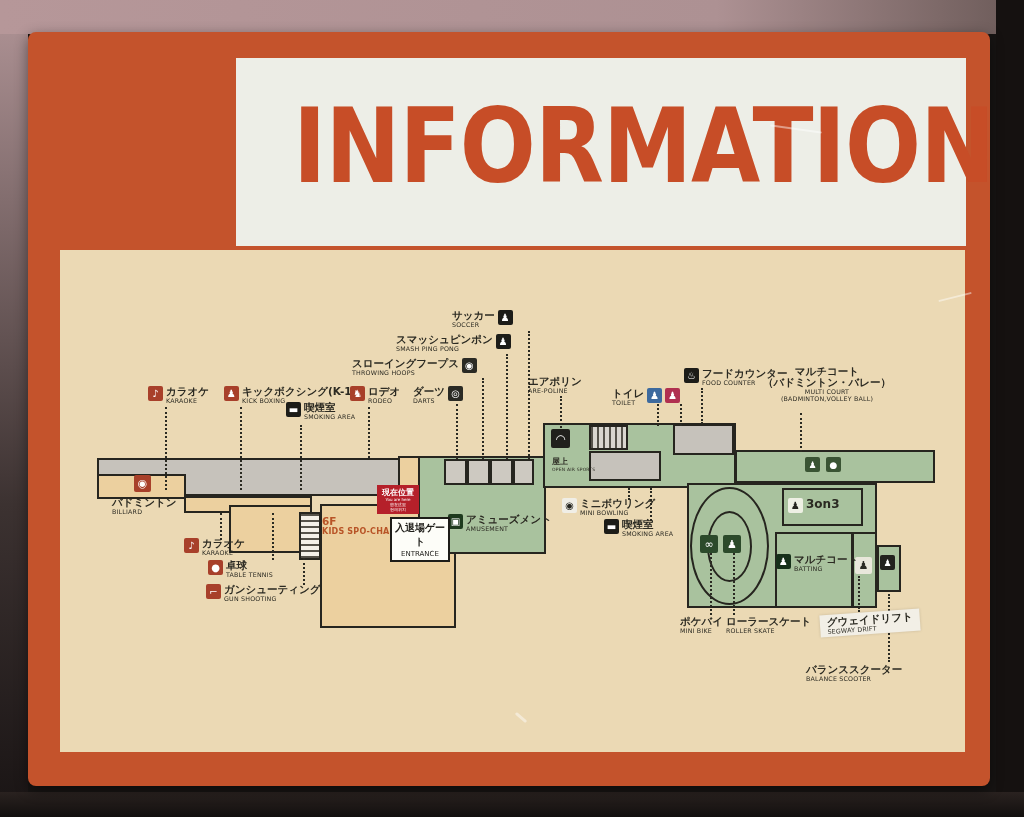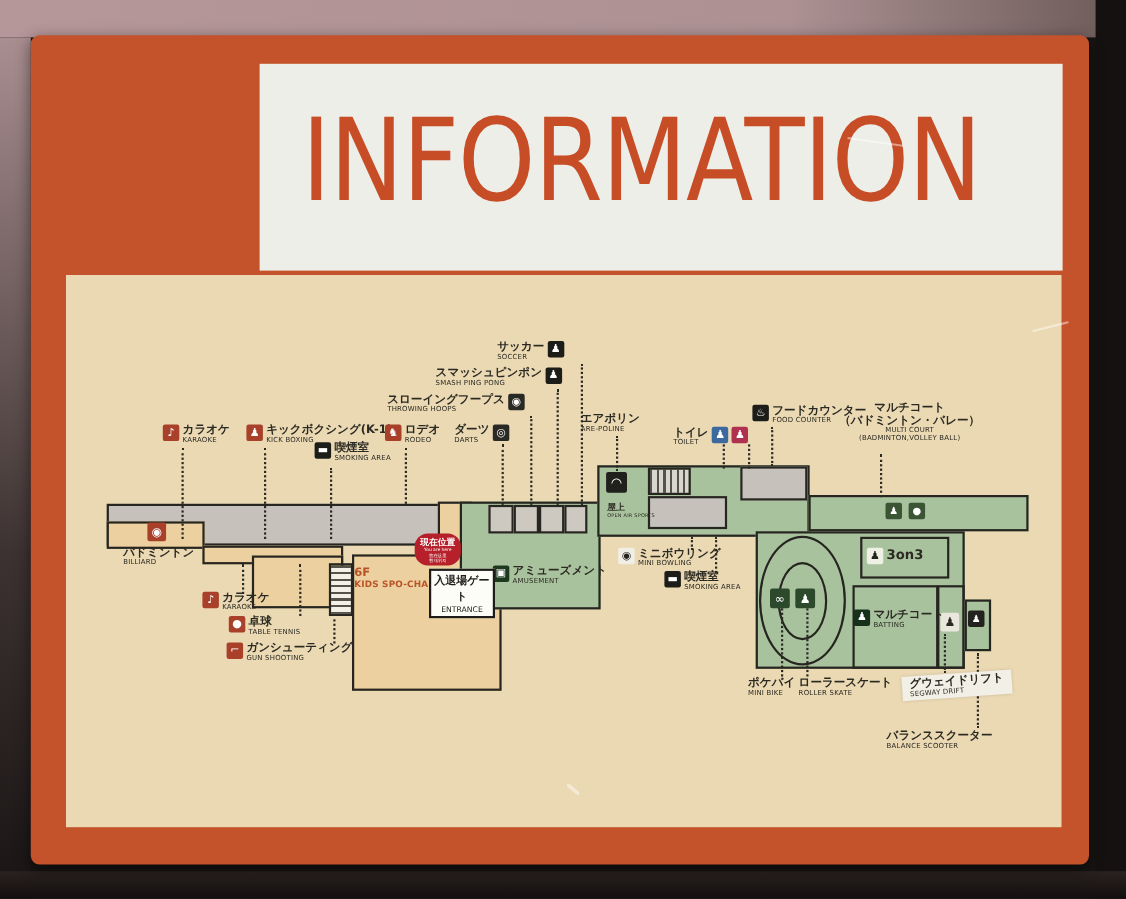--- a/index.html
+++ b/index.html
@@ -8,22 +8,22 @@
   .abs{position:absolute;}
   
   #wall-top{left:0;top:0;width:1024px;height:34px;background:linear-gradient(90deg,#b69799,#ad9193 70%,#6b5a58);}
   #wall-left{left:0;top:34px;width:28px;height:783px;background:linear-gradient(#a98e90,#3c3231 60%,#191414);}
   #wall-right{left:996px;top:0;width:28px;height:817px;background:#151110;}
   #wall-bottom{left:0;top:792px;width:1024px;height:25px;background:linear-gradient(#2a2220,#120f0e);}
   
   #sign{left:28px;top:32px;width:962px;height:754px;background:#c4532c;border-radius:8px;
         box-shadow:0 4px 14px rgba(0,0,0,.45);}
   #header-panel{left:236px;top:58px;width:730px;height:188px;background:#edeee7;}
-  #info-title{left:224px;top:96px;width:730px;text-align:left;color:#c74d27;
-              font-weight:normal;font-size:104px;line-height:100px;letter-spacing:-1px;}
+  #info-title{left:236px;top:96px;width:730px;text-align:left;color:#c74d27;
+              font-weight:bold;font-size:104px;line-height:100px;letter-spacing:-1px;}
   #info-title span{display:inline-block;transform:scaleX(.86);transform-origin:center;}
   #brand{left:44px;top:56px;color:#fff;font-weight:bold;font-size:38px;letter-spacing:-1px;}
   #floor-badge{left:84px;top:96px;color:#fff;font-weight:bold;line-height:1;}
   #floor-badge .f7{font-size:112px;}
   #floor-badge .ff{font-size:70px;}
   
   #map-panel{left:60px;top:250px;width:905px;height:502px;background:#ebd9b4;}
   .zone{position:absolute;border:2.5px solid #26251f;box-sizing:border-box;}
   .hatchH{background:repeating-linear-gradient(180deg,#55524a 0 2px,#f3f0e8 2px 6px);}
   .hatchV{background:repeating-linear-gradient(90deg,#55524a 0 2px,#d9d6cf 2px 6px);}
@@ -41,21 +41,21 @@
   .jp{font-size:10.5px;font-weight:bold;color:#2b2a22;}
   .en{font-size:6.3px;letter-spacing:.2px;color:#2b2a22;margin-top:1.5px;}
   .center .ltxt{align-items:center;}
   .tiny .jp{font-size:8px;} .tiny .en{font-size:4.5px;}
   .orange .jp,.orange .en{color:#b85427;}
   .orange .en{font-size:8px;font-weight:bold;}
   .big3 .jp{font-size:12px;}
   .sticker{background:#f2efe6;padding:2px 7px;transform:rotate(-4deg);box-shadow:0 0 3px rgba(0,0,0,.15);}
   
   #you-are-here{left:377px;top:485px;width:40px;background:#b5202a;color:#fff;text-align:center;
-                padding:2px 1px;border-radius:12px;}
+                padding:2px 1px;border-radius:0;}
   #you-are-here .yjp{font-size:8px;font-weight:bold;display:block;}
   #you-are-here .ysm{font-size:4px;display:block;line-height:1.2;}
   #out-label{left:424px;top:488px;font-size:11px;font-weight:bold;color:#1d1c18;margin-top:28px;}
   #entrance-box{left:390px;top:517px;width:56px;background:#fdfdf8;border:2.5px solid #1d1c18;
                 text-align:center;padding:2px 0;}
   #entrance-box .ejp{font-size:10px;font-weight:bold;color:#1d1c18;display:block;}
   #entrance-box .een{font-size:7px;color:#1d1c18;display:block;margin-top:1px;}
   .scratch{position:absolute;background:rgba(255,255,255,.45);border-radius:2px;}
 </style>
 </head>

